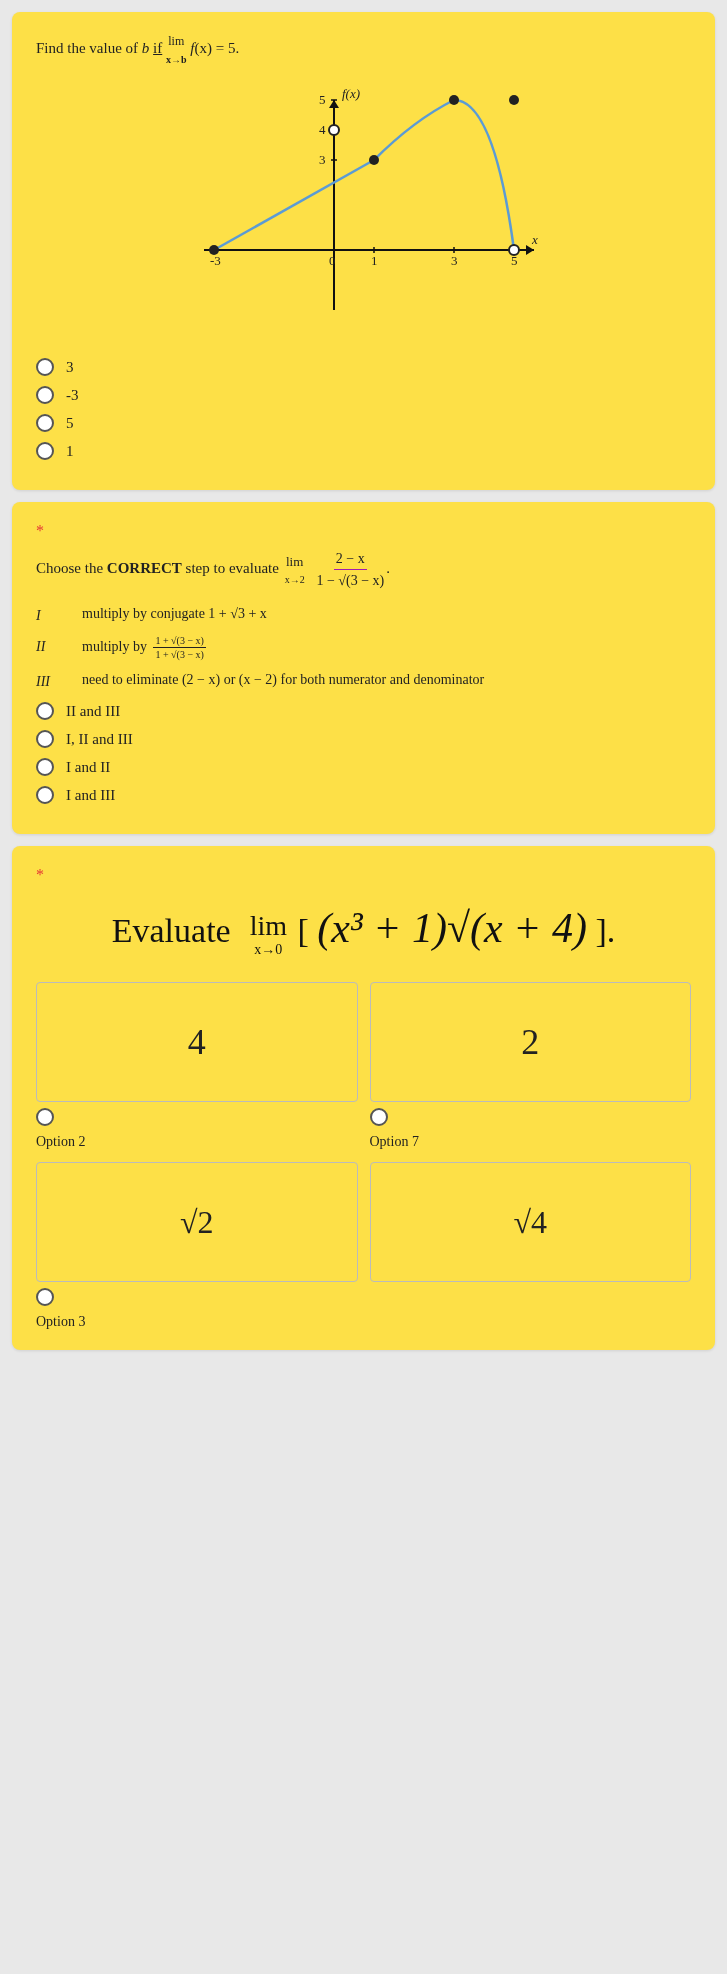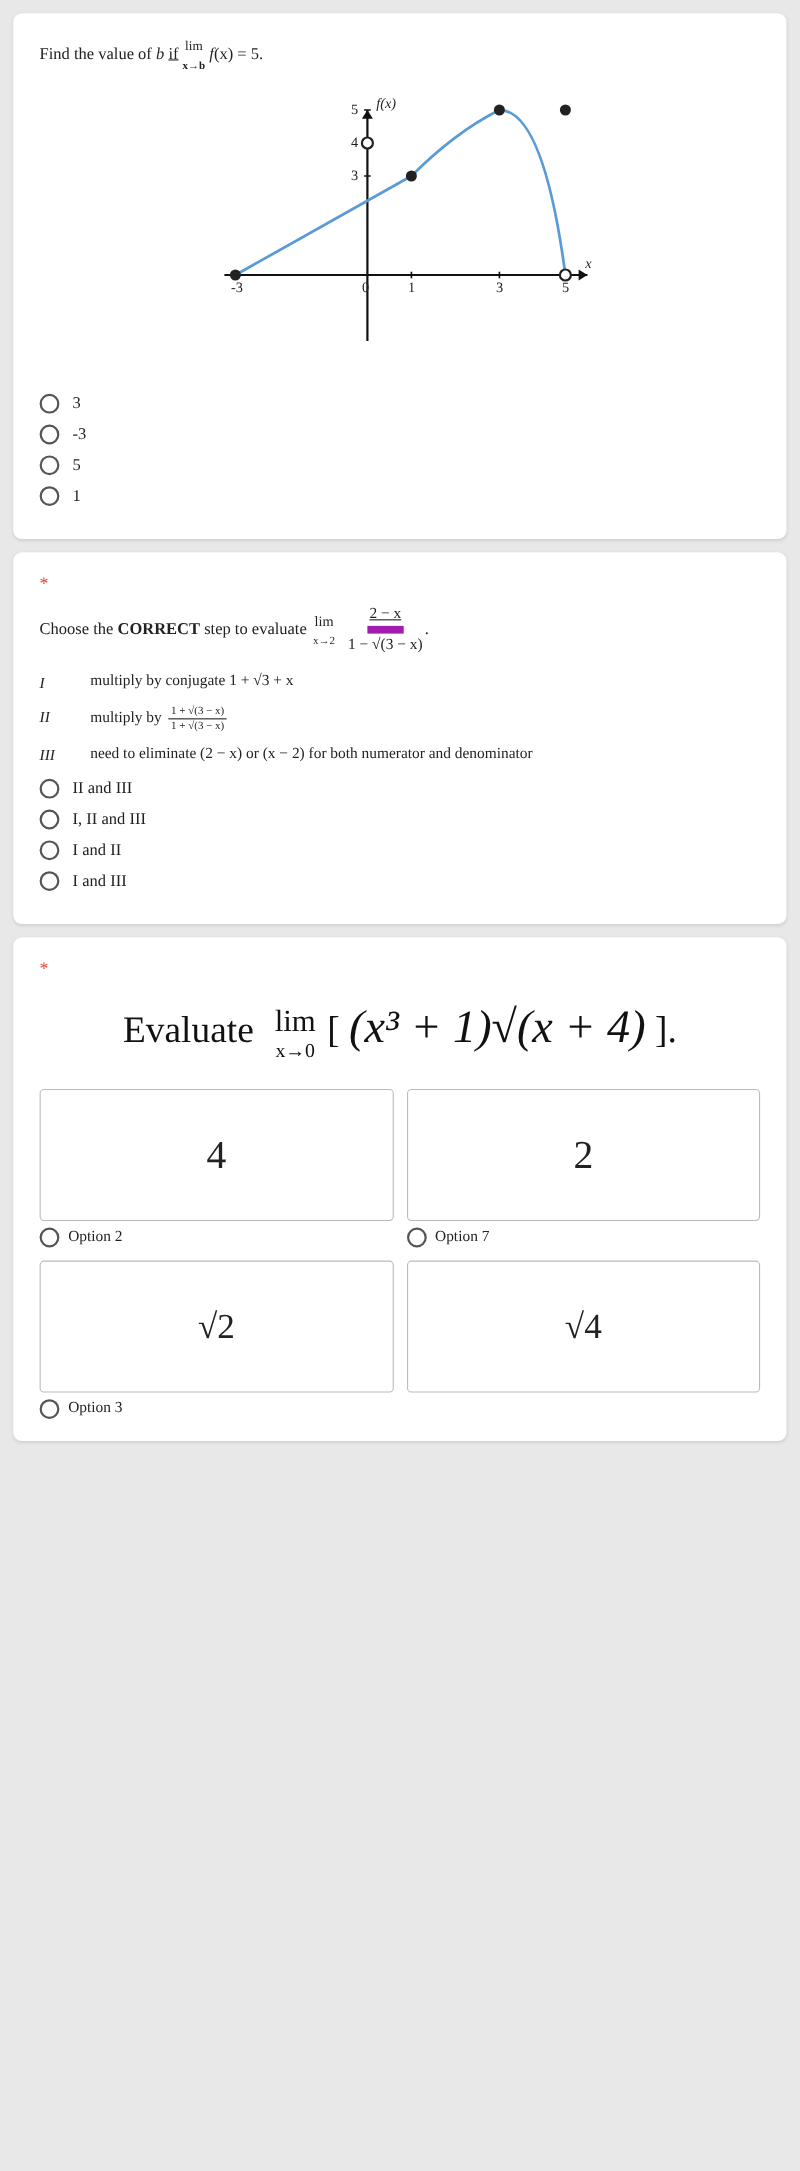--- a/index.html
+++ b/index.html
@@ -3,21 +3,21 @@
   <meta charset="utf-8">
   <style>
     * { box-sizing: border-box; margin: 0; padding: 0; }
     body {
       background: #e8e8e8;
       font-family: 'Georgia', 'Times New Roman', serif;
       width: 727px;
       min-height: 1974px;
     }
     .card {
-      background: #ffffff;
+      background: #fde047;
       border-radius: 8px;
       margin: 12px;
       padding: 20px 24px;
       box-shadow: 0 1px 3px rgba(0,0,0,0.1);
     }
     .question-text {
       font-size: 15px;
       line-height: 1.5;
       margin-bottom: 12px;
       color: #222;
@@ -116,25 +116,25 @@
       border-radius: 4px;
       min-height: 120px;
       display: flex;
       align-items: center;
       justify-content: center;
       font-size: 36px;
       color: #222;
     }
     .answer-option-row {
       display: flex;
-      align-items: center;
       gap: 8px;
       margin: 6px 0 0 0;
       font-size: 14px;
       color: #222;
+      flex-direction: column;
     }
     .italic { font-style: italic; }
 
     
     svg text {
       font-family: 'Georgia', serif;
     }
   </style>
 </head>
 <body>
@@ -229,21 +229,21 @@
 <div class="card">
   <span class="star">*</span>
 
   <div class="question-text">
     Choose the <strong>CORRECT</strong> step to evaluate
     <span style="display:inline-flex;flex-direction:column;align-items:center;font-size:13px;vertical-align:middle;margin:0 2px;">
       <span>lim</span>
       <span style="font-size:10px;">x→2</span>
     </span>
     <span style="display:inline-flex;flex-direction:column;align-items:center;vertical-align:middle;font-size:14px;margin-left:4px;">
-      <span style="border-bottom:7px solid #a21caf;padding:0 2px;text-decoration:underline;">2 − x</span>
+      <span style="border-bottom:1px solid #a21caf;padding:0 2px;">2 − x</span>
       <span style="padding:0 2px;">1 − √(3 − x)</span>
     </span>.
   </div>
 
   <div class="step-row">
     <span class="step-label">I</span>
     <span class="step-content">
       multiply by conjugate 1 + √3 + x
     </span>
   </div>
@@ -286,21 +286,21 @@
   </ul>
 </div>
 
 <div class="card">
   <span class="star">*</span>
 
   <div class="big-limit-text">
     Evaluate&nbsp;
     <span style="display:inline-flex;flex-direction:column;align-items:center;font-size:28px;vertical-align:middle;margin:0 2px;">
       <span>lim</span>
-      <span style="font-size:18px;">x→0</span>
+      <span style="font-size:14px;">x→0</span>
     </span>
     <span style="font-size:34px;">[</span>
     <span style="font-size:42px;font-style:italic;">(x³ + 1)√(x + 4)</span>
     <span style="font-size:34px;">]</span>.
   </div>
 
   <div class="answer-grid">
 
     <div>
       <div class="answer-box">

